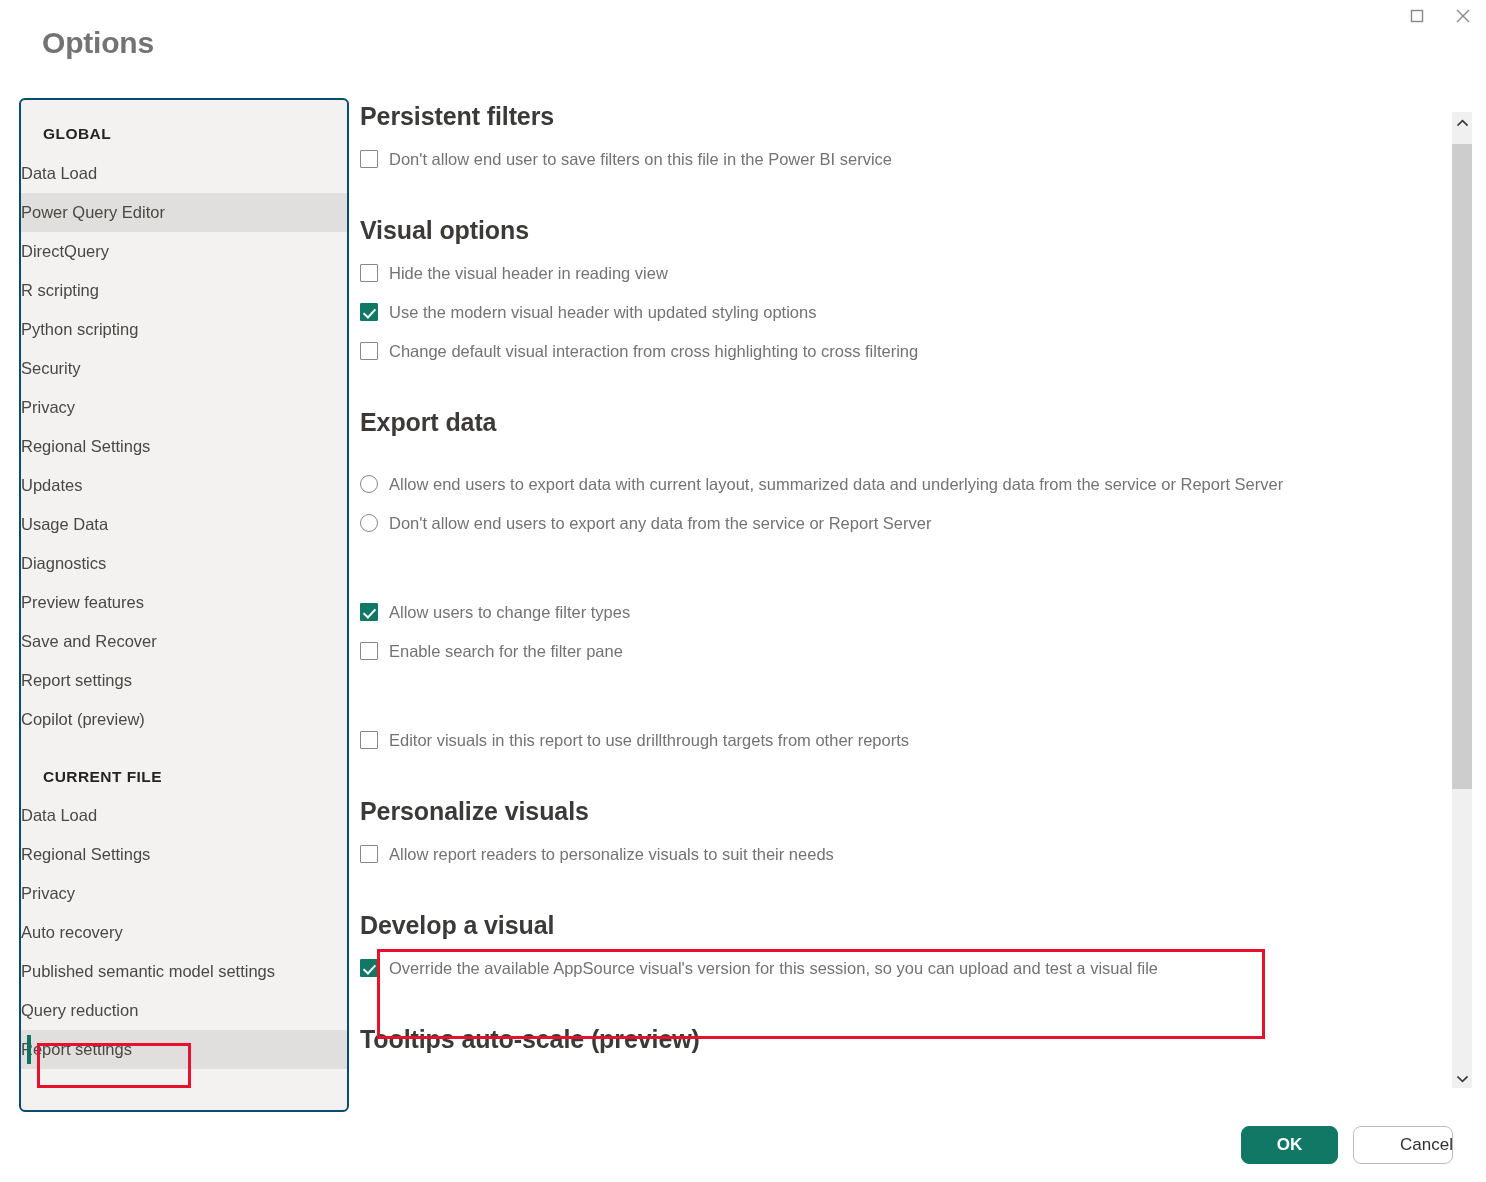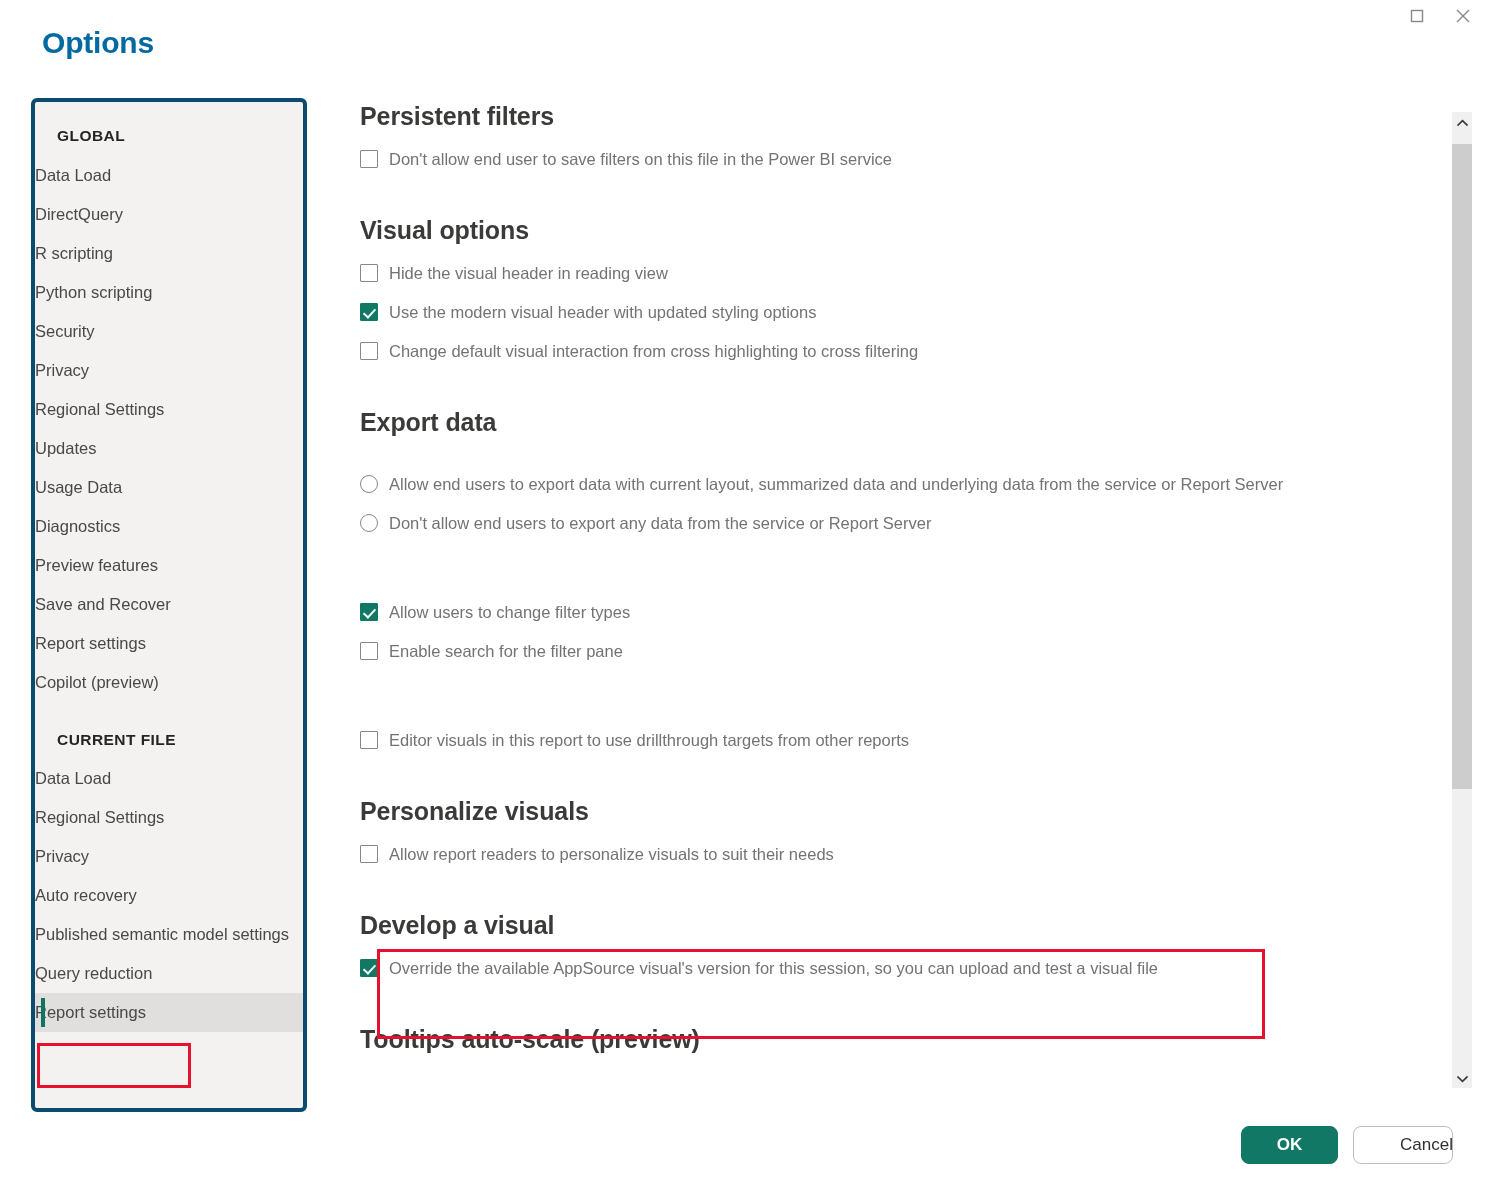--- a/index.html
+++ b/index.html
@@ -39,33 +39,33 @@
     cursor: default;
   }
   .win-btn svg { display: block; }
 
   .dlg-title {
     position: absolute;
     left: 42px;
     top: 26px;
     font-size: 30px;
     font-weight: 600;
-    color: #0369a1;
+    color: #737373;
     letter-spacing: -0.2px;
   }
 
   
   .sidebar {
     position: absolute;
-    left: 31px;
+    left: 19px;
     top: 98px;
-    width: 276px;
+    width: 330px;
     height: 1014px;
     background: #f3f2f1;
-    border: 4px solid #0c4a6e;
+    border: 2px solid #0c4a6e;
     border-radius: 6px;
     overflow: hidden;
   }
   .side-group-title {
     font-size: 15.5px;
     font-weight: 700;
     color: #252423;
     letter-spacing: 0.45px;
     padding: 0 0 0 22px;
     line-height: 1;
@@ -298,20 +298,23 @@
 
 <div class="dlg-title">Options</div>
 
 <div class="sidebar">
 
   <div class="side-group-title side-group-global">GLOBAL</div>
   <div class="side-list-global">
     <div class="side-item">
         <span>Data Load</span>
       </div>
+    <div class="side-item selected-soft">
+        <span>Power Query Editor</span>
+      </div>
     <div class="side-item">
         <span>DirectQuery</span>
       </div>
     <div class="side-item">
         <span>R scripting</span>
       </div>
     <div class="side-item">
         <span>Python scripting</span>
       </div>
     <div class="side-item">

